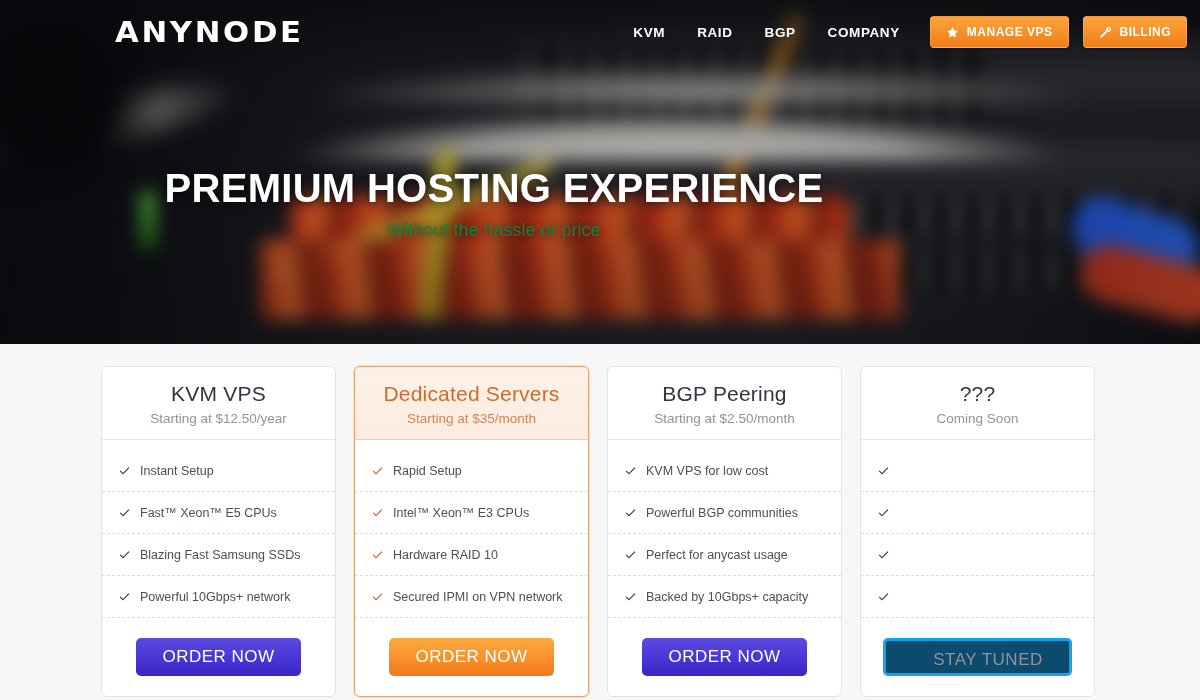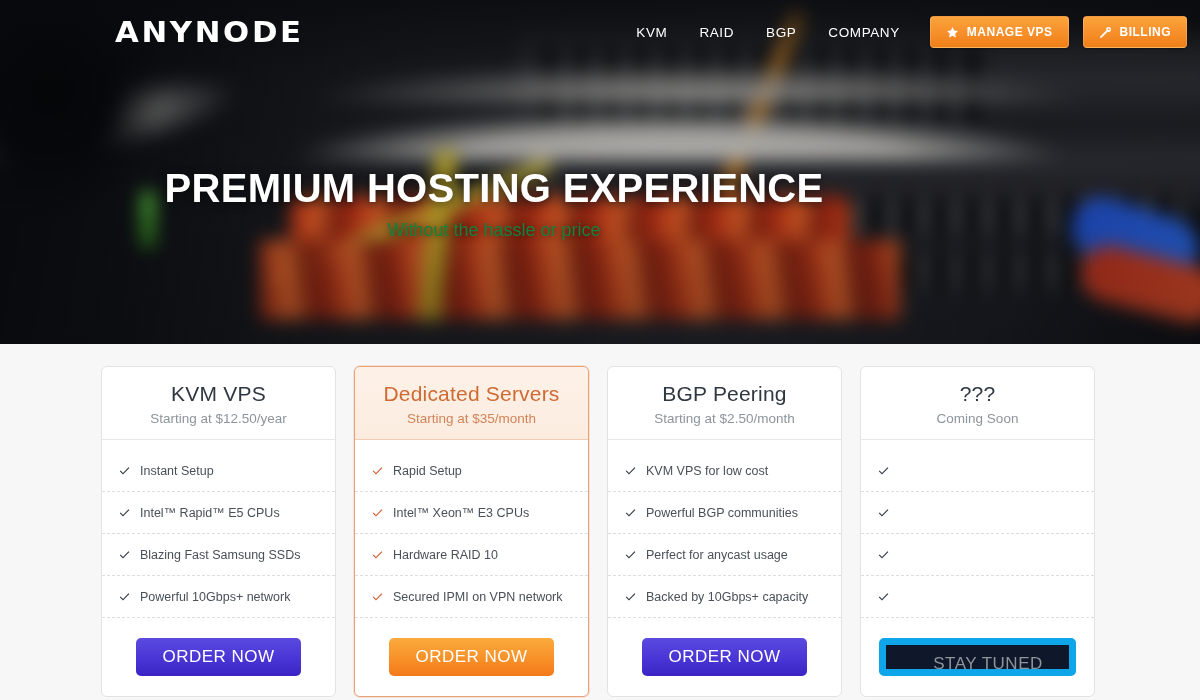--- a/index.html
+++ b/index.html
@@ -137,21 +137,21 @@
     font-stretch: expanded;
     transform: scaleX(1.06);
     transform-origin: left center;
     white-space: nowrap;
   }
   .nav-right {
     margin-left: auto; margin-right: 28px;
     display: flex; align-items: center; gap: 0;
   }
   .nav-link {
-    color: #fff; font-size: 13.5px; font-weight: normal;
+    color: #fff; font-size: 13.5px; font-weight: bold;
     letter-spacing: .6px; padding: 0 16px; text-decoration: none;
     white-space: nowrap;
   }
   .nav-btn {
     display: flex; align-items: center; gap: 8px;
     height: 32px; padding: 0 15px; margin-left: 14px;
     border-radius: 4px; border: 1px solid rgba(255,255,255,.18);
     background: linear-gradient(180deg,#fba43c 0%, #f7912c 48%, #f07f18 100%);
     color: #fff; font-size: 12px; font-weight: bold; letter-spacing: .5px;
     white-space: nowrap;
@@ -228,22 +228,22 @@
   .btn {
     display: inline-block; border: none; cursor: pointer;
     padding: 0 26px; height: 38px; line-height: 38px;
     border-radius: 5px; font-size: 17px; letter-spacing: .5px;
     color: #fff;
     font-family: "Liberation Sans", sans-serif;
   }
   .btn-purple { background: linear-gradient(180deg,#5b4ae0 0%, #4a36d6 52%, #3a24c4 100%); }
   .btn-orange { background: linear-gradient(180deg,#fbab3e 0%, #f89229 52%, #f4791a 100%); }
   .btn-ghost {
-    background: #0f172a; color: #8e949b;
-    border: 7px solid #0ea5e9;
+    background: #0c4a6e; color: #8e949b;
+    border: 3px solid #0ea5e9;
     padding-left: 47px;
   }
 </style>
 </head>
 <body>
 
 <div class="hero">
   <div class="hero-photo">
     <div class="bg-base"></div>
     <div class="switch-panel"></div>
@@ -316,21 +316,21 @@
               </svg>
             </span>
             <span>Instant Setup</span>
           </li>
           <li class="feature">
             <span class="check">
               <svg width="13" height="13" viewBox="0 0 24 24">
                 <path fill="#2f3741" d="M9.2 16.4L4.8 12l-1.5 1.5 5.9 5.9L21 7.6 19.5 6z"></path>
               </svg>
             </span>
-            <span>Intel™ Rapid™ E5 CPUs</span>
+            <span>Fast™ Xeon™ E5 CPUs</span>
           </li>
           <li class="feature">
             <span class="check">
               <svg width="13" height="13" viewBox="0 0 24 24">
                 <path fill="#2f3741" d="M9.2 16.4L4.8 12l-1.5 1.5 5.9 5.9L21 7.6 19.5 6z"></path>
               </svg>
             </span>
             <span>Blazing Fast Samsung SSDs</span>
           </li>
           <li class="feature">

